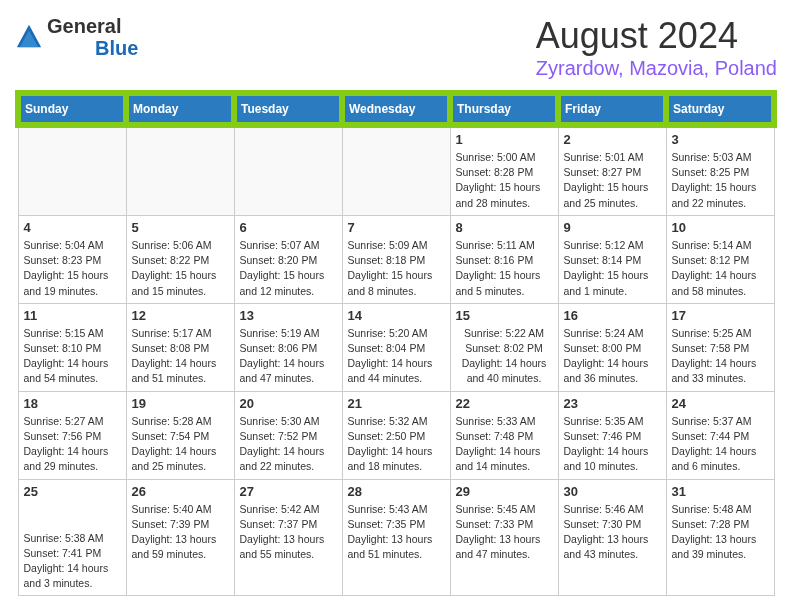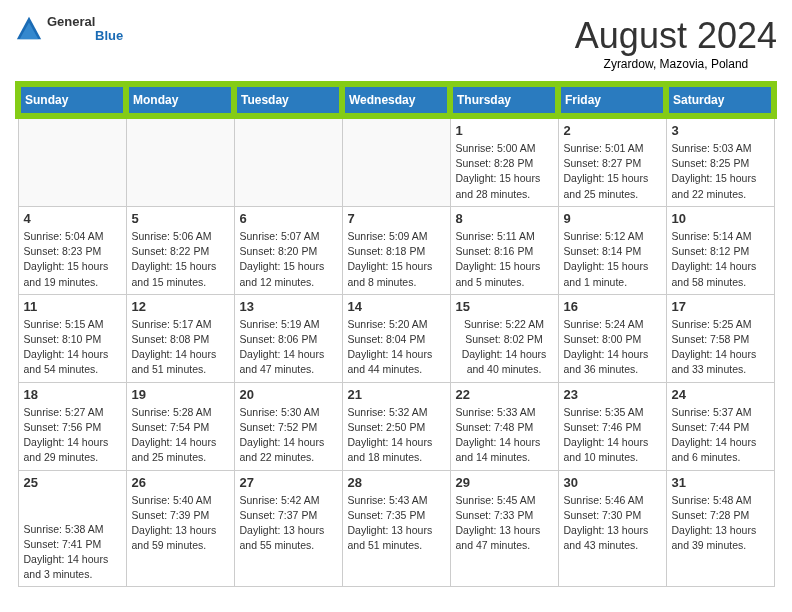--- a/index.html
+++ b/index.html
@@ -15,39 +15,39 @@
       justify-content: space-between;
       align-items: flex-start;
       margin-bottom: 10px;
     }
     .logo {
       display: flex;
       align-items: center;
       gap: 4px;
     }
     .logo-text {
-      font-size: 13px;
+      font-size: 20px;
       font-weight: bold;
       line-height: 1.1;
     }
     .logo-general { color: #333; }
     .logo-blue { color: #1a6bb5; margin-left: 48px; }
     .logo-icon {
       width: 28px;
       height: 28px;
     }
-    .title-block { text-align: center; margin-left: 9px; }
+    .title-block { text-align: left; margin-left: 9px; }
     .month-title {
       font-size: 36px;
       font-weight: normal;
       color: #333;
     }
     .subtitle {
-      font-size: 12px;
-      color: #000000;
+      font-size: 20px;
+      color: #8b5cf6;
     }
     .calendar {
       width: 100%;
       border-collapse: collapse;
       font-size: 11px;
     }
     .calendar th {
       background: #2a7bbf;
       color: #fff;
       padding: 6px 4px;

